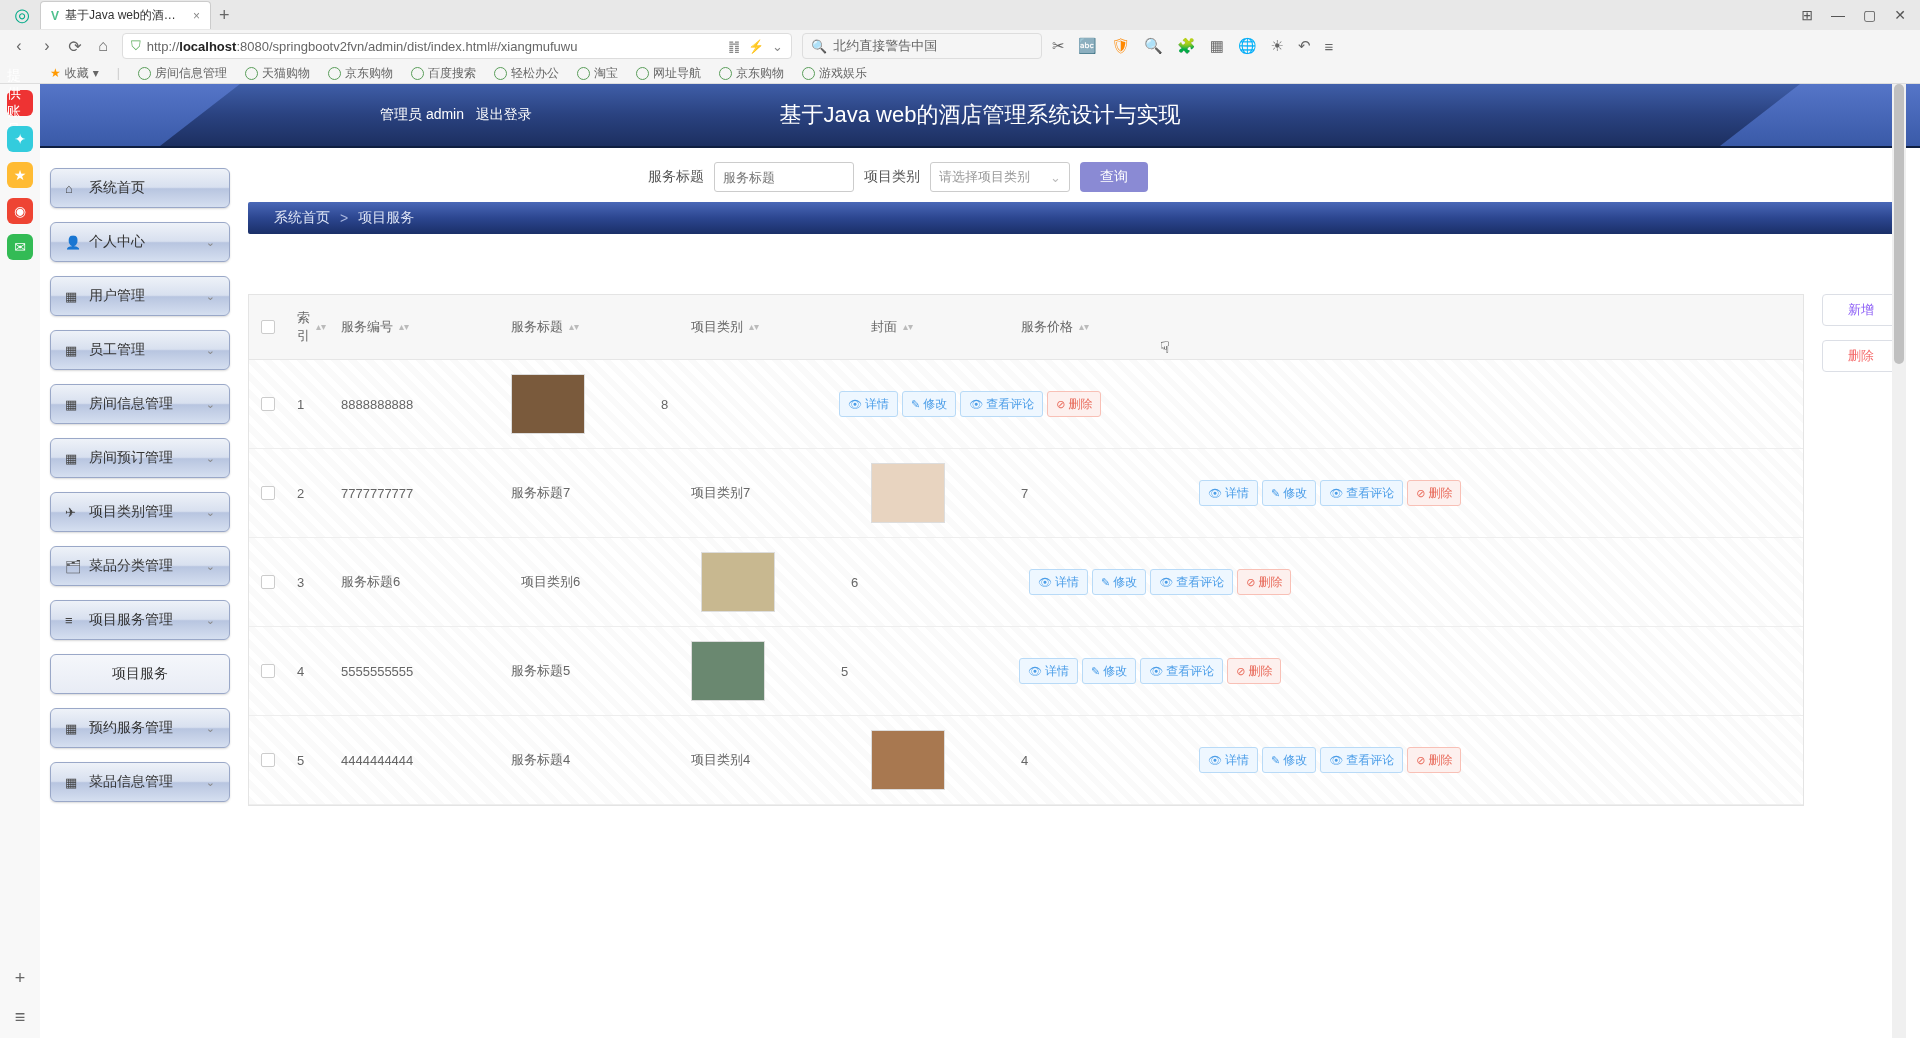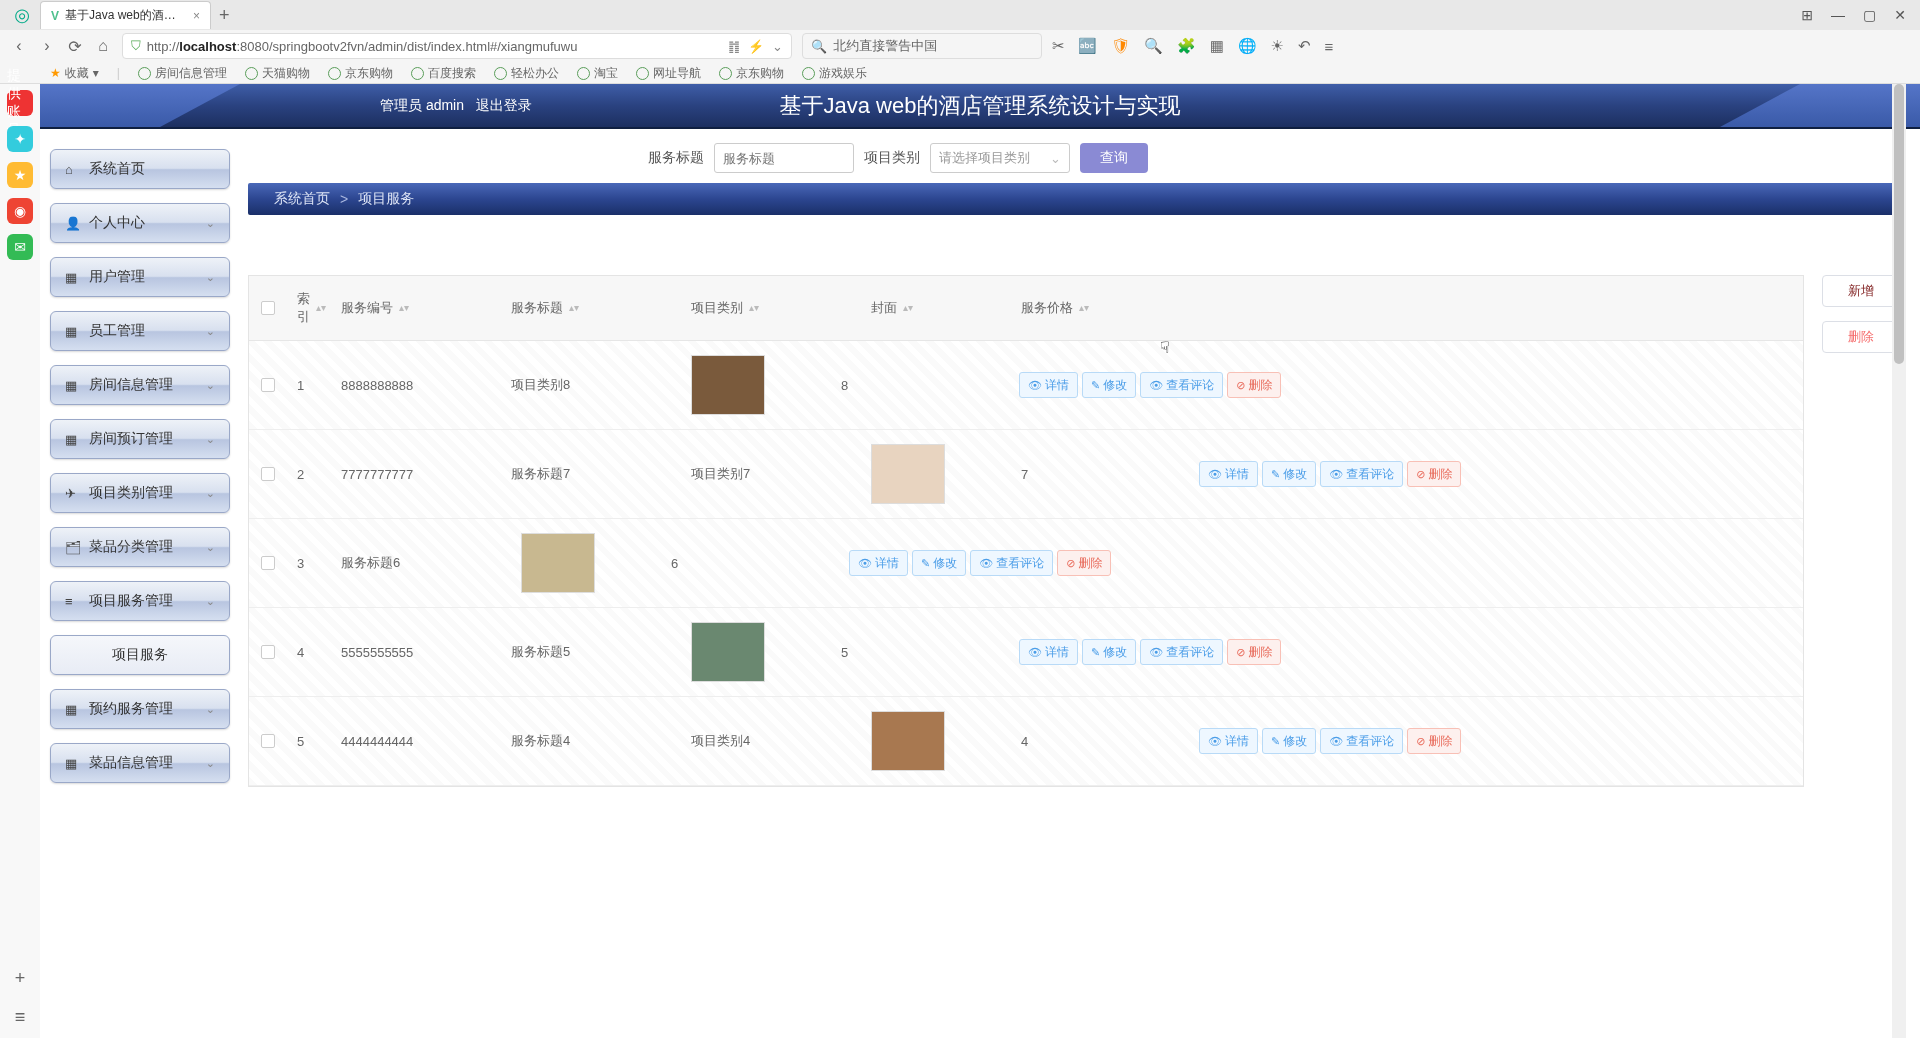--- a/index.html
+++ b/index.html
@@ -23,21 +23,21 @@
 .toolbar-icons{display:flex;gap:14px;align-items:center;color:#666;font-size:15px}
 .search-box{width:240px;height:26px;border:1px solid #ddd;border-radius:4px;padding:0 8px;display:flex;align-items:center;color:#666;font-size:13px}
 .bm-bar{height:22px;display:flex;align-items:center;padding:0 10px 0 50px;gap:18px;font-size:12px}
 .bm{display:flex;align-items:center;gap:4px;color:#666;cursor:pointer}
 .bm-star{color:#f90}
 .bm-globe{width:13px;height:13px;border:1.5px solid #5a9e5a;border-radius:50%}
 .left-rail{position:fixed;left:0;top:84px;width:40px;height:calc(100% - 84px);background:#f8f8f8;display:flex;flex-direction:column;align-items:center;padding-top:6px;gap:10px}
 .rail-icon{width:26px;height:26px;border-radius:6px;display:flex;align-items:center;justify-content:center;font-size:14px;color:#fff}
 .rail-bottom{margin-top:auto;padding-bottom:10px;display:flex;flex-direction:column;gap:18px;color:#666;font-size:18px}
 .app{margin-left:40px;height:calc(100vh - 84px);overflow:auto}
-.header-banner{height:45px;background:linear-gradient(180deg,#3f5ea8 0%,#2a4280 50%,#1c2f60 100%);display:flex;align-items:center;color:#fff;position:relative;border-bottom:2px solid #0f1f40}
+.header-banner{height:64px;background:linear-gradient(180deg,#3f5ea8 0%,#2a4280 50%,#1c2f60 100%);display:flex;align-items:center;color:#fff;position:relative;border-bottom:2px solid #0f1f40}
 .header-banner::before,.header-banner::after{content:"";position:absolute;top:0;width:200px;height:100%;background:linear-gradient(180deg,#5575c8 0%,#3a5aa8 100%)}
 .header-banner::before{left:0;clip-path:polygon(0 0,100% 0,60% 100%,0 100%)}
 .header-banner::after{right:0;clip-path:polygon(40% 0,100% 0,100% 100%,0 100%)}
 .header-left{position:relative;z-index:1;margin-left:340px;font-size:14px}
 .header-title{position:absolute;left:50%;transform:translateX(-50%);font-size:22px;font-weight:500;z-index:1}
 .layout{display:flex}
 .sidebar{width:200px;padding:20px 10px;flex-shrink:0}
 .menu-item{height:40px;margin-bottom:14px;border:1px solid #9aa8c8;border-radius:6px;background:linear-gradient(180deg,#eef2f8 0%,#d8e0ef 48%,#b8c5e0 52%,#d5dff0 100%);display:flex;align-items:center;padding:0 14px;cursor:pointer;font-size:14px;color:#333;box-shadow:0 1px 2px rgba(0,0,0,.15)}
 .menu-item .mi-icon{width:16px;margin-right:8px;color:#444;font-size:13px}
 .menu-item .expand{margin-left:auto;color:#888;font-size:11px}
@@ -67,21 +67,21 @@
 .sort{margin-left:6px;color:#bbb;font-size:10px;display:inline-flex;flex-direction:column;line-height:6px}
 .row{display:flex;border-bottom:1px solid #eee;background:repeating-linear-gradient(45deg,#fafafa,#fafafa 6px,#fff 6px,#fff 12px)}
 .row .td{color:#666}
 .thumb{width:74px;height:60px;background:#a89070;border:1px solid #ddd;display:flex;align-items:center;justify-content:center;color:#fff;font-size:10px}
 .mini-btn{display:inline-flex;align-items:center;height:26px;padding:0 8px;border:1px solid #b8daf7;background:#eef7ff;color:#4a9de8;border-radius:3px;font-size:12px;margin:3px 4px 3px 0;cursor:pointer}
 .mini-btn.edit{border-color:#b8daf7}
 .mini-btn.del{border-color:#f8c0b6;background:#fdf0ee;color:#e86a5a}
 .mini-btn .ico{margin-right:3px;font-size:11px}
 .side-btns{width:78px;display:flex;flex-direction:column;gap:14px}
 .side-btn{height:32px;border:1px solid #dcdfe6;background:#fff;border-radius:4px;display:flex;align-items:center;justify-content:center;font-size:13px;color:#606266;cursor:pointer}
-.side-btn.add{color:#7f1d1d}
+.side-btn.add{color:#8b5cf6}
 .side-btn.del{color:#f56c6c}
 .chk{width:14px;height:14px;border:1px solid #ccc;border-radius:2px;background:#fff}
 .scrolly{position:fixed;right:14px;top:84px;bottom:0;width:14px;background:#f0f0f0}
 .scrolly .thumb-bar{position:absolute;left:2px;right:2px;top:0;height:280px;background:#c0c0c0;border-radius:5px}
 .cursor{position:fixed;left:1160px;top:338px;font-size:16px;color:#000;pointer-events:none;z-index:999}
 </style>
 </head>
 <body>
 
 <div class="browser-chrome">
@@ -304,21 +304,20 @@
                 <span class="sort">▴▾</span>
               </div>
           </div>
           <div id="tbody">
               <div class="row">
                 <div class="td col-check">
                   <span class="chk"></span>
                 </div>
                 <div class="td col-idx">1</div>
                 <div class="td col-code">8888888888</div>
-                <div class="td col-cat">项目类别8</div>
                 <div class="td col-img">
                   <div class="thumb" style="background:#7a5a3c"></div>
                 </div>
                 <div class="td col-price">8</div>
                 <div class="td col-ops" style="flex-wrap:wrap">
                   <span class="mini-btn"><span class="ico">👁</span>详情</span>
                   <span class="mini-btn edit"><span class="ico">✎</span>修改</span>
                   <span class="mini-btn"><span class="ico">👁</span>查看评论</span>
                   <span class="mini-btn del"><span class="ico">⊘</span>删除</span>
                 </div>
@@ -341,20 +340,21 @@
                   <span class="mini-btn"><span class="ico">👁</span>查看评论</span>
                   <span class="mini-btn del"><span class="ico">⊘</span>删除</span>
                 </div>
               </div>
               <div class="row">
                 <div class="td col-check">
                   <span class="chk"></span>
                 </div>
                 <div class="td col-idx">3</div>
                 <div class="td col-title">服务标题6</div>
+                <div class="td col-cat">项目类别6</div>
                 <div class="td col-img">
                   <div class="thumb" style="background:#c8b890"></div>
                 </div>
                 <div class="td col-price">6</div>
                 <div class="td col-ops" style="flex-wrap:wrap">
                   <span class="mini-btn"><span class="ico">👁</span>详情</span>
                   <span class="mini-btn edit"><span class="ico">✎</span>修改</span>
                   <span class="mini-btn"><span class="ico">👁</span>查看评论</span>
                   <span class="mini-btn del"><span class="ico">⊘</span>删除</span>
                 </div>

